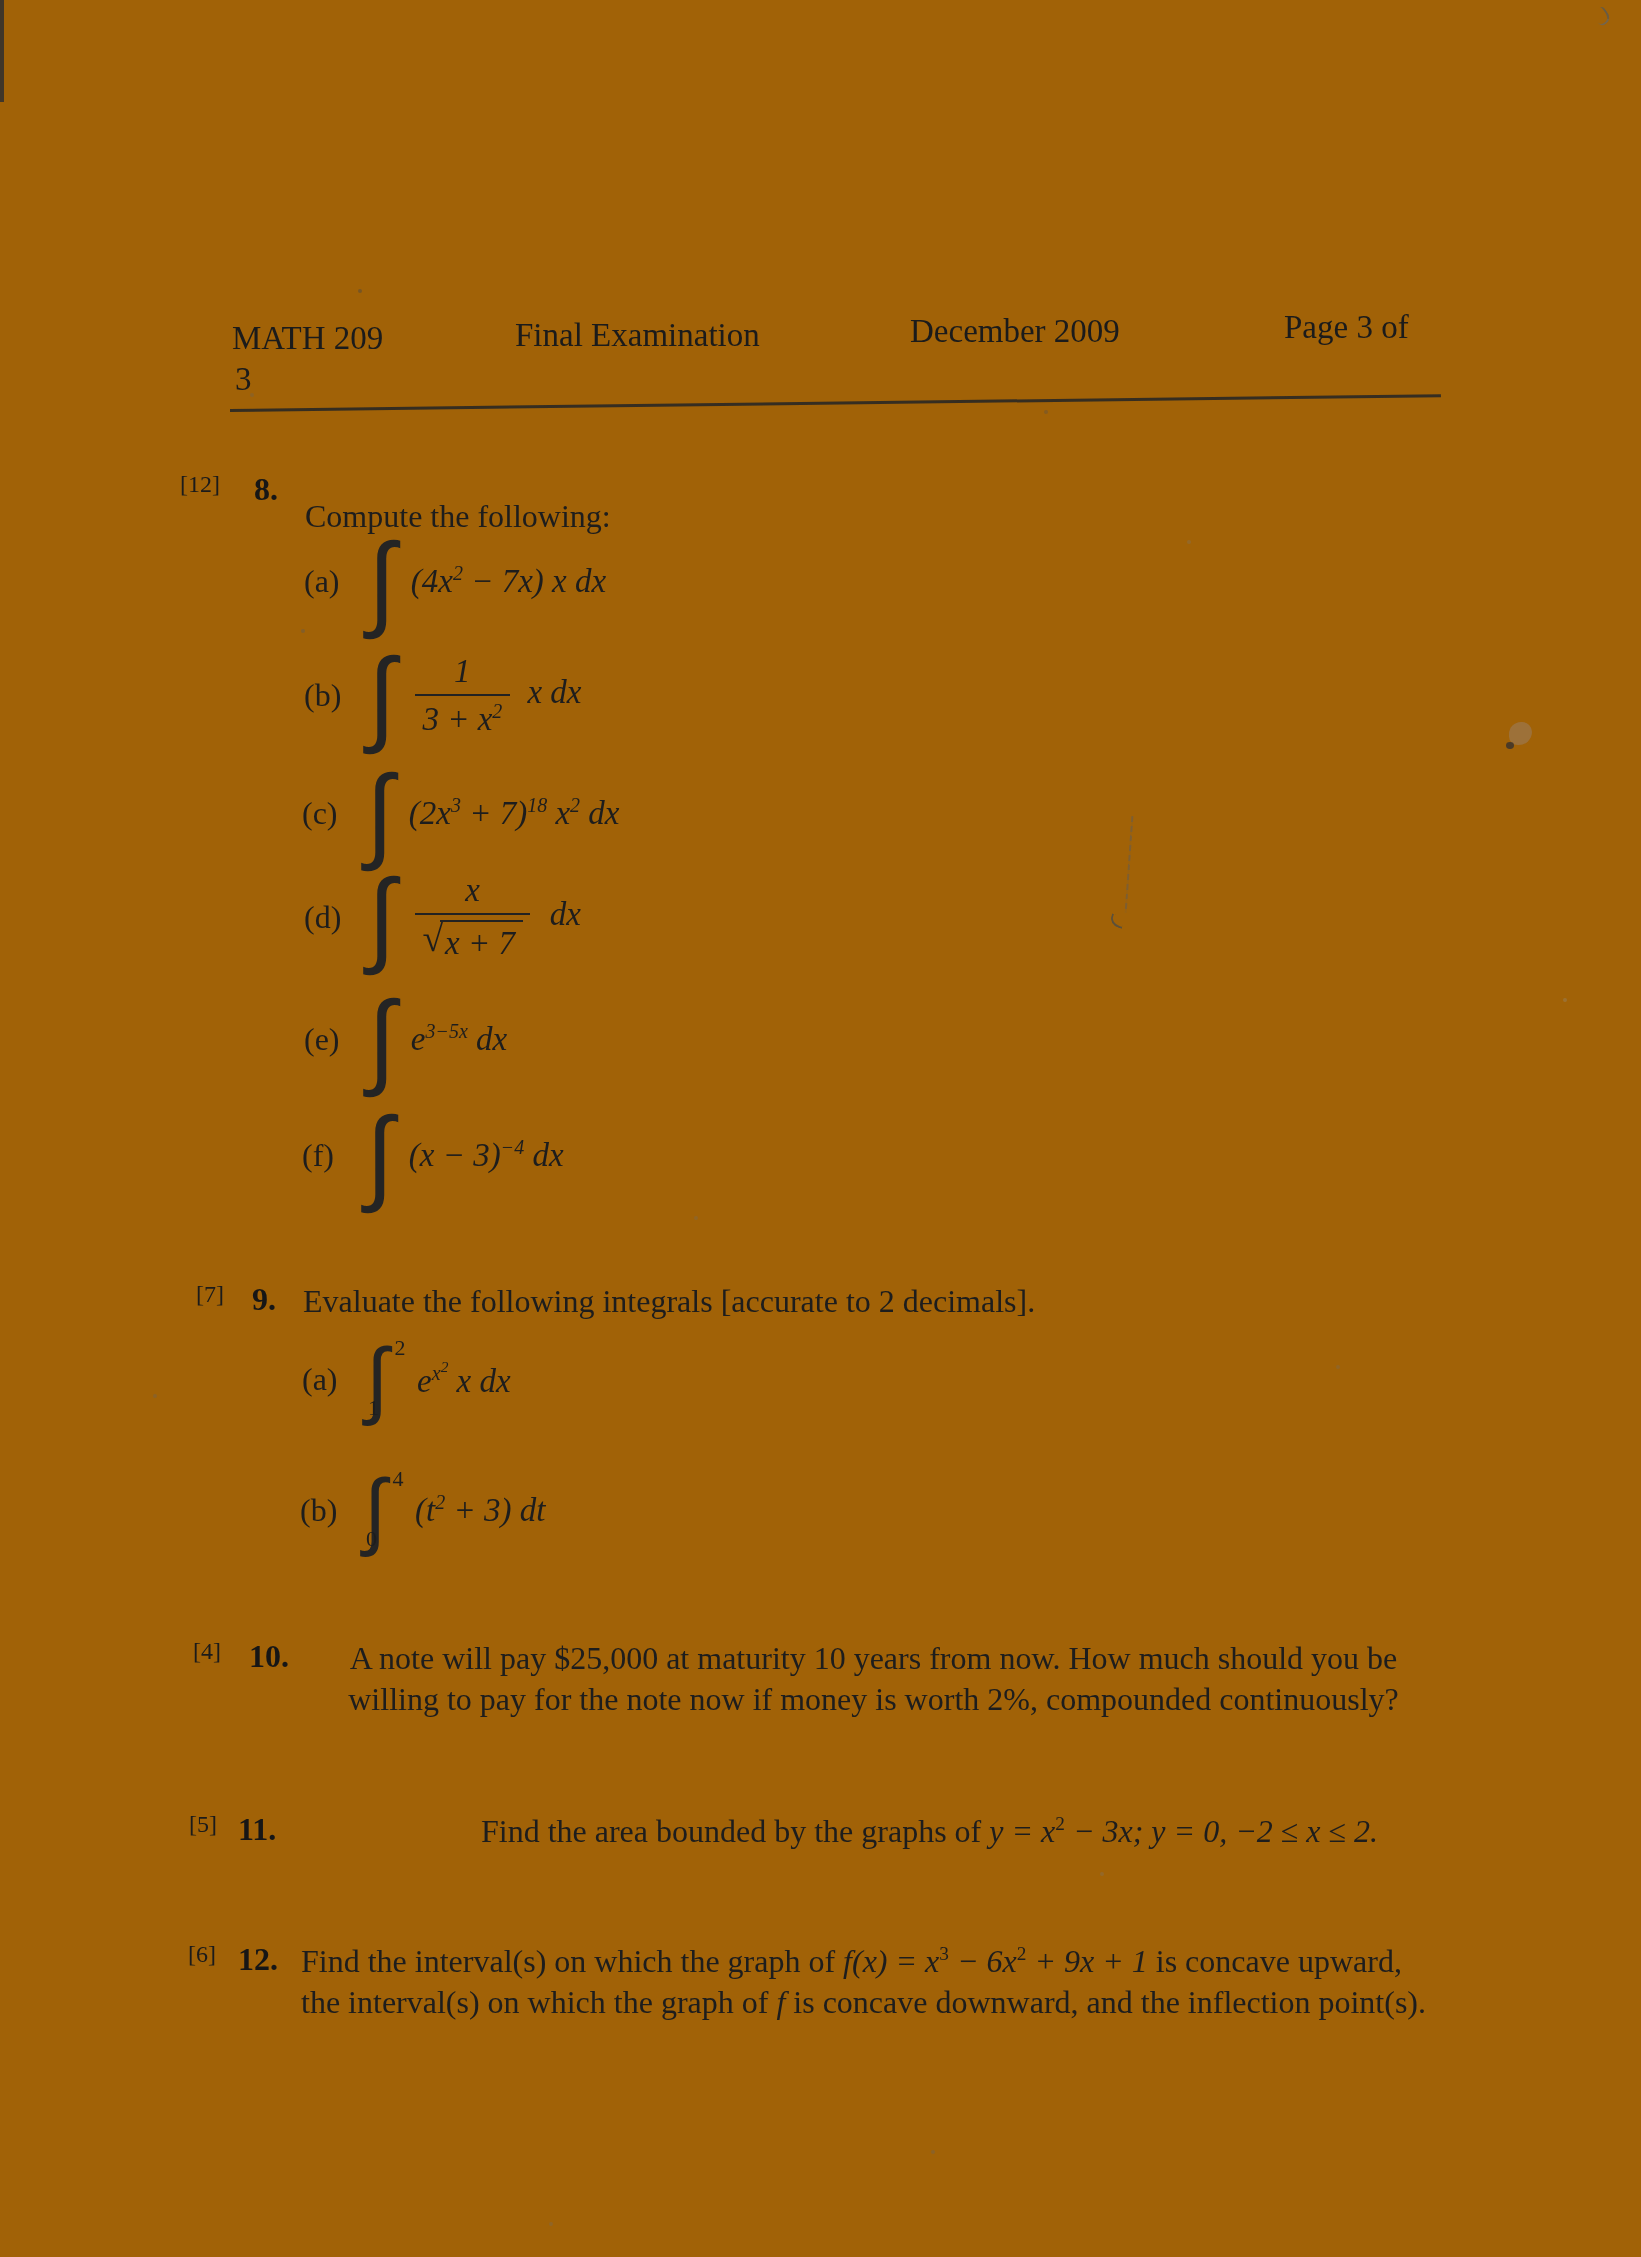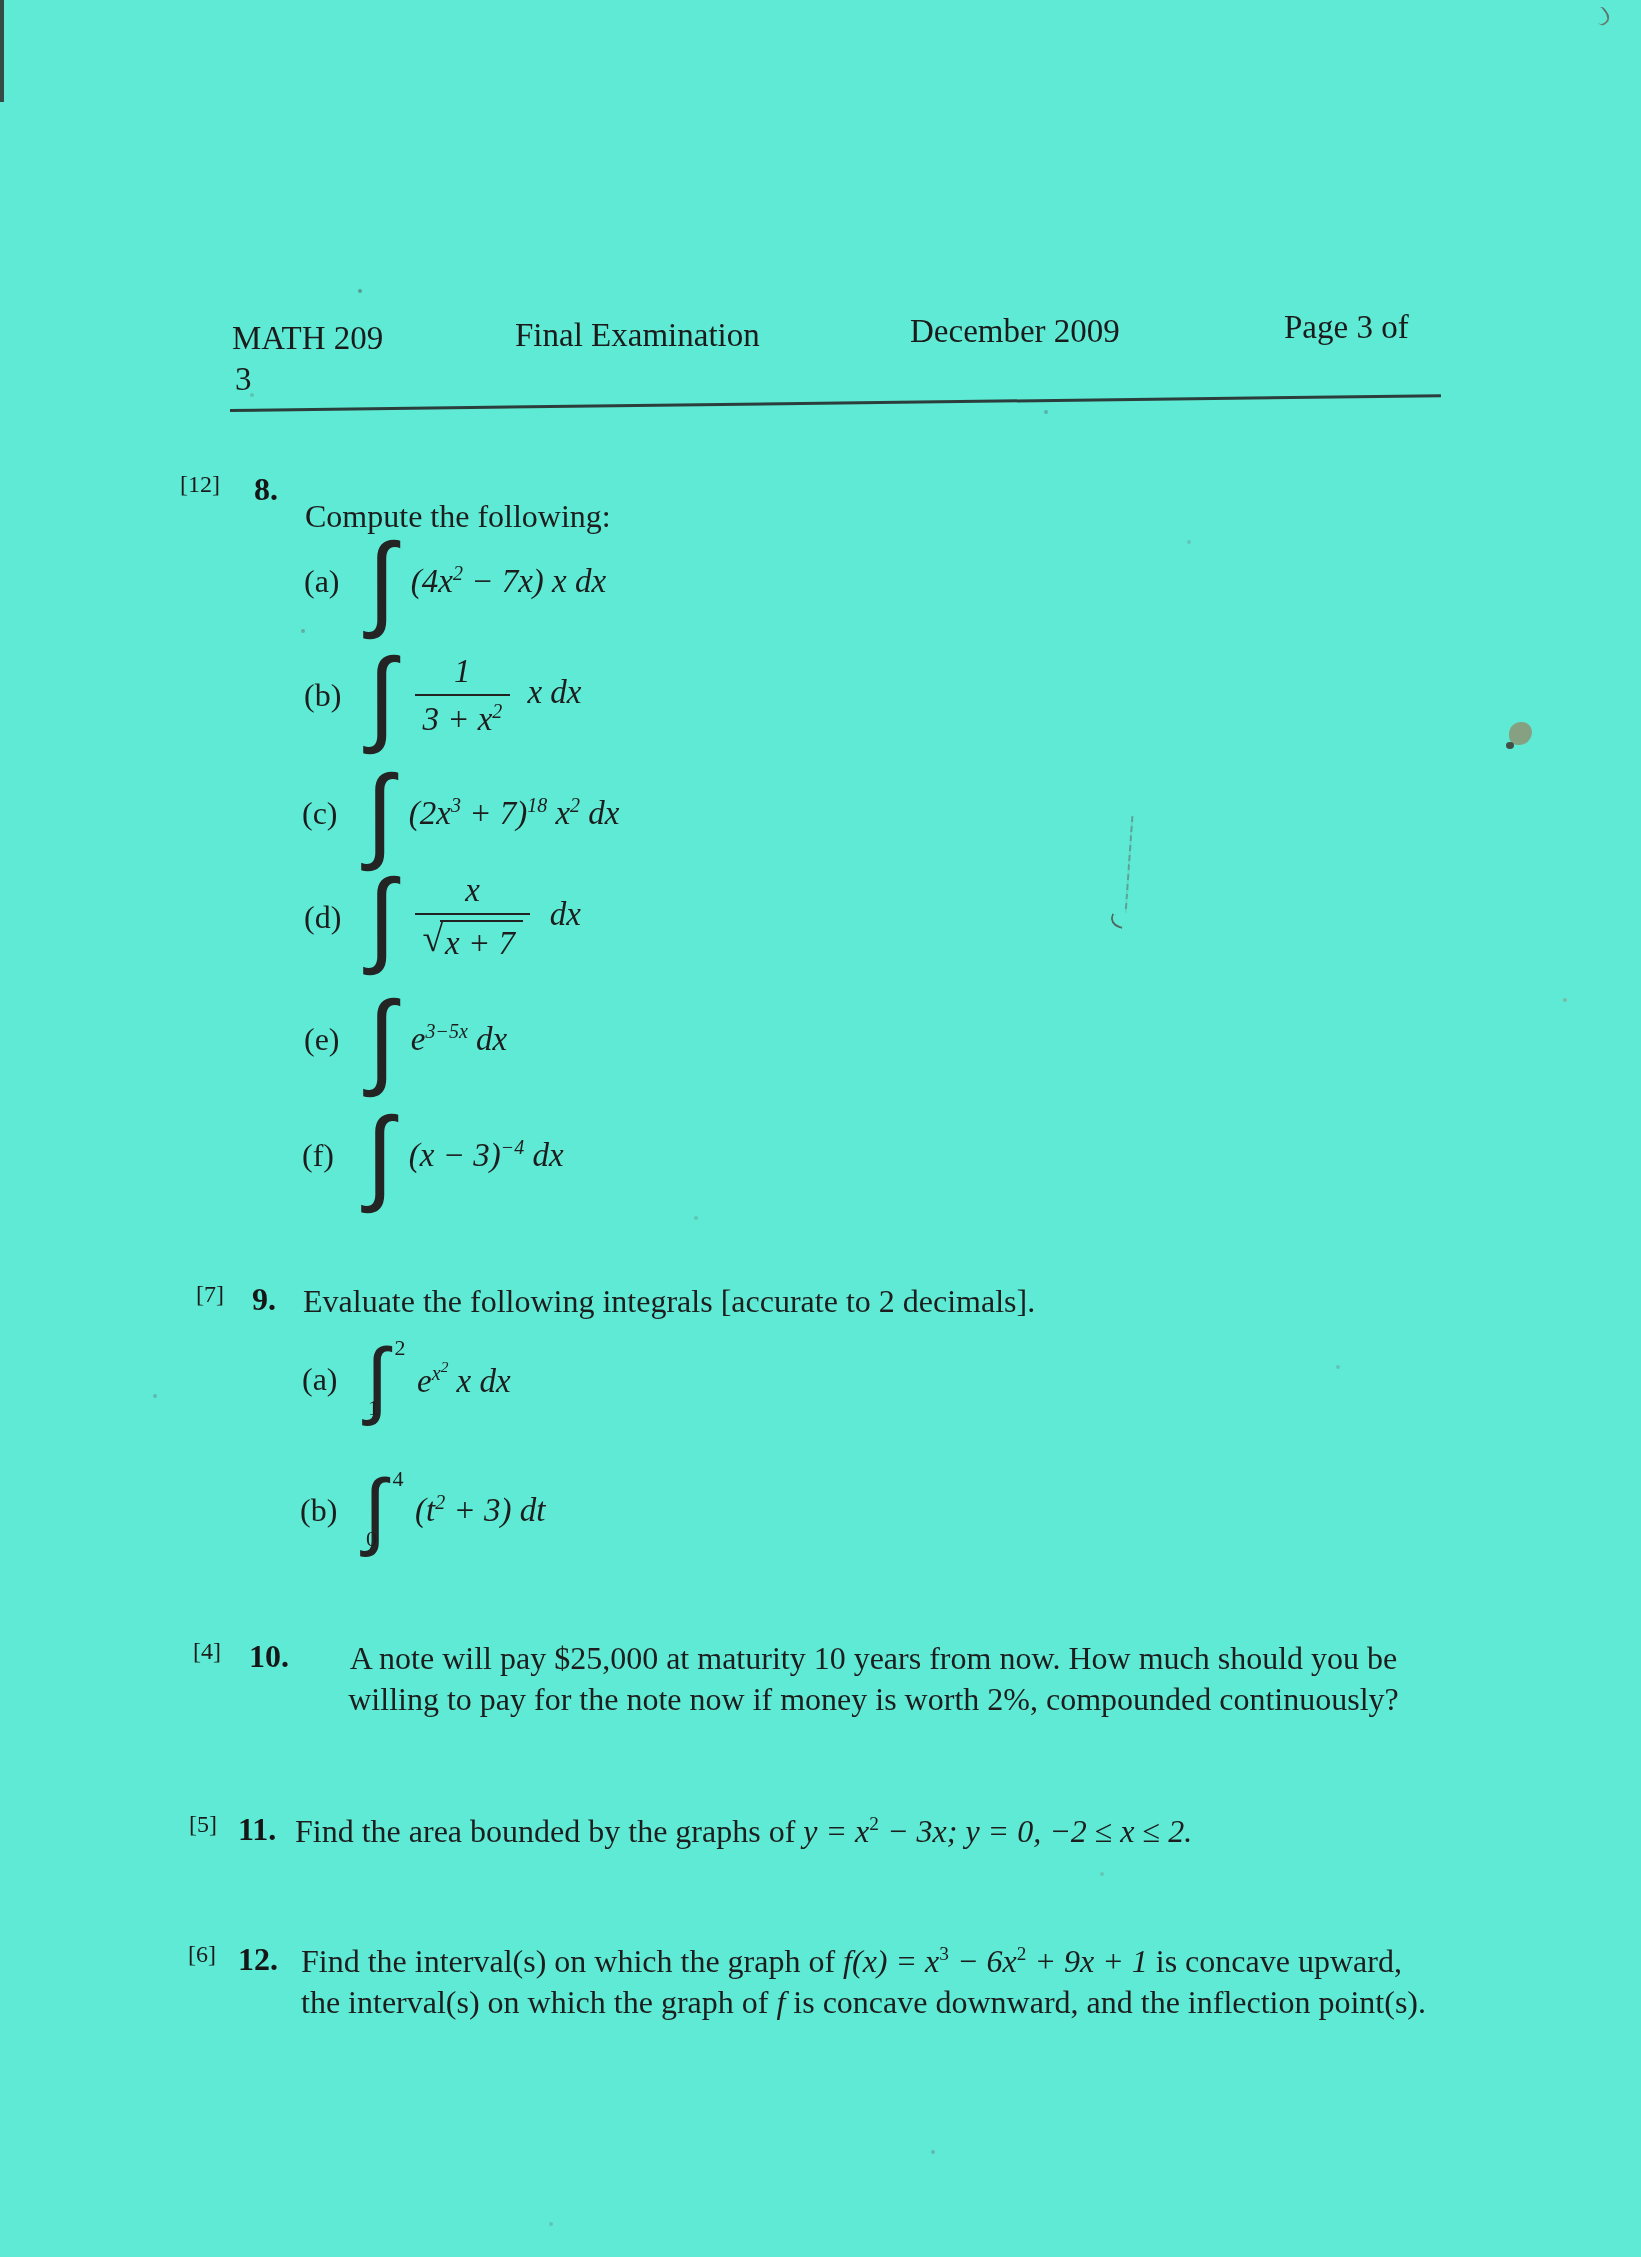--- a/index.html
+++ b/index.html
@@ -1,19 +1,19 @@
 <!DOCTYPE html>
 <html><head>
 <meta charset="utf-8">
 <style>
   html,body{margin:0;padding:0;background:#e8e8e6;}
   .page{
     position:relative;
     width:1641px;height:2257px;
-    background:#5eead4;
+    background:#a16207;
     font-family:"Liberation Serif", serif;
     color:#1d1d1d;
     overflow:hidden;
   }
   .abs{position:absolute;}
   .txt{font-size:32px;line-height:1.28;color:#1d1d1d;}
   .hdr{font-size:33px;color:#1b1b1b;}
   .rule{
     height:2.9px;background:#262626;opacity:.88;
     transform:rotate(-0.7deg);transform-origin:left center;
@@ -184,20 +184,20 @@
     </span>
     <span class="expr"><span>(t</span><sup>2</sup><span> + 3) dt</span></span>
   </div>
 
   <span class="abs marks" style="left:193px;top:1638px;">[4]</span>
   <span class="abs qnum" style="left:249px;top:1638px;">10.</span>
   <div class="abs para" style="left:304px;top:1638px;width:1139px;text-align:center;">A note will pay $25,000 at maturity 10 years from now.  How much should you be willing to pay for the note now if money is worth 2%, compounded continuously?</div>
 
   <span class="abs marks" style="left:189px;top:1811px;">[5]</span>
   <span class="abs qnum" style="left:238px;top:1811px;">11.</span>
-  <div class="abs para" style="left:295px;top:1811px;width:1255px;"><span>Find the area bounded by the graphs of </span><span class="mi">y = x</span><sup>2</sup><span class="mi"> − 3x;  y = 0, −2 ≤ x ≤ 2.</span></div>
+  <div class="abs para" style="left:302px;top:1811px;width:1255px;text-align:center;"><span>Find the area bounded by the graphs of </span><span class="mi">y = x</span><sup>2</sup><span class="mi"> − 3x;  y = 0, −2 ≤ x ≤ 2.</span></div>
 
   <span class="abs marks" style="left:188px;top:1941px;">[6]</span>
   <span class="abs qnum" style="left:238px;top:1941px;">12.</span>
   <div class="abs para" style="left:301px;top:1941px;width:1139px;"><span>Find the interval(s) on which the graph of </span><span class="mi">f(x) = x</span><sup>3</sup><span class="mi"> − 6x</span><sup>2</sup><span class="mi"> + 9x + 1</span><span> is concave upward, the interval(s) on which the graph of </span><span class="mi">f</span><span> is concave downward, and the inflection point(s).</span></div>
 
 </div>
 
 
 </body></html>

